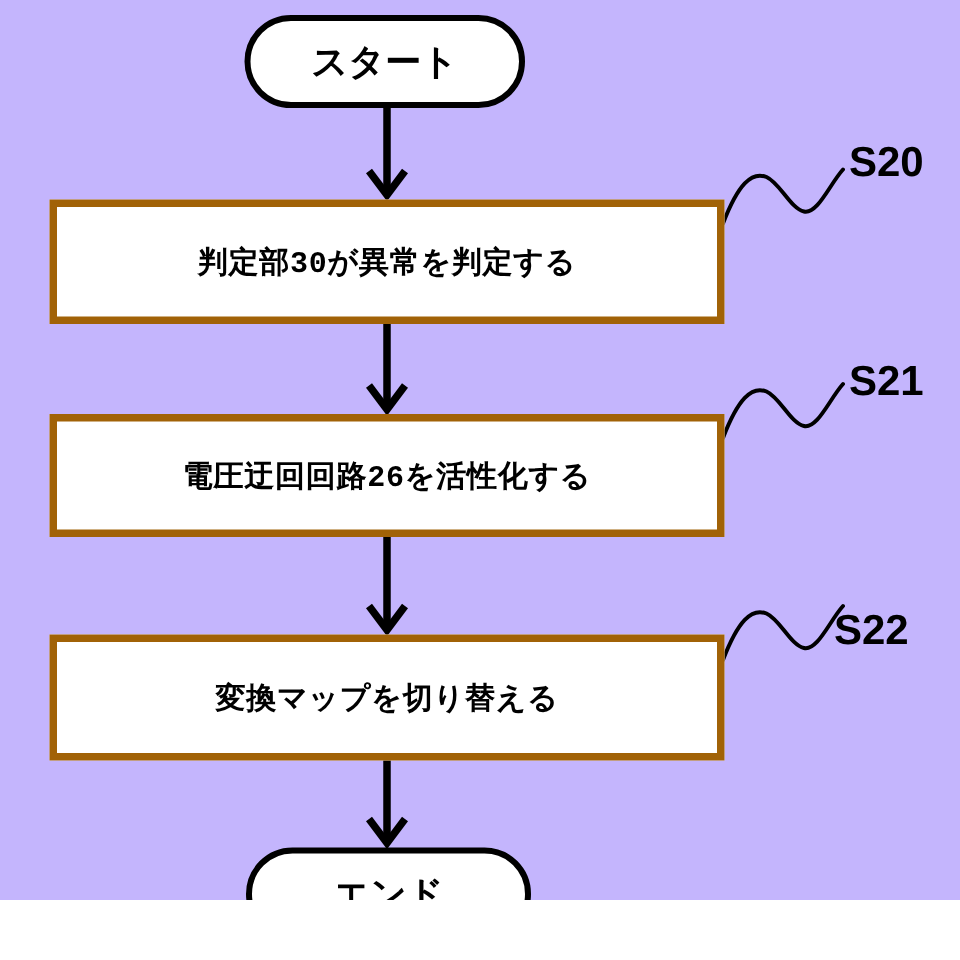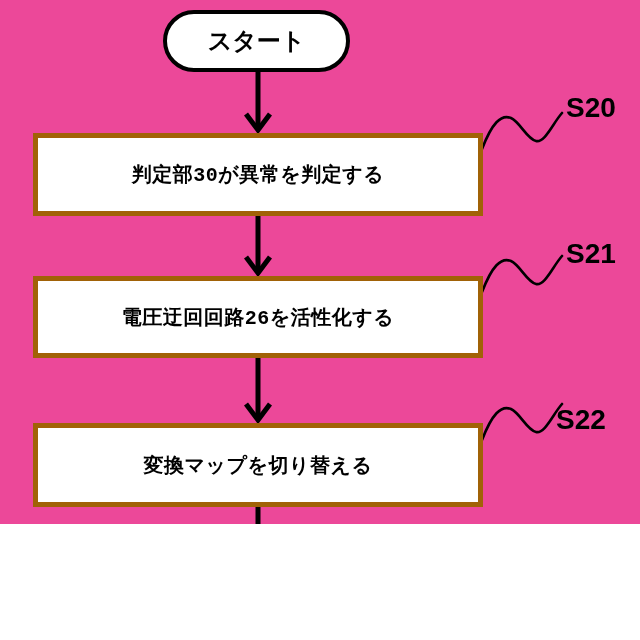--- a/index.html
+++ b/index.html
@@ -3,22 +3,22 @@
 <meta charset="utf-8">
 <style>
   html, body { margin: 0; padding: 0; }
   body {
     width: 640px; height: 640px;
     background: #ffffff;
     font-family: "Liberation Sans", sans-serif;
   }
   .canvas {
     position: relative;
-    width: 640px; height: 524px;
-    background: #ec4899;
+    width: 640px; height: 600px;
+    background: #c4b5fd;
     overflow: hidden;
   }
   .connectors {
     position: absolute;
     left: 0; top: 0;
     width: 640px; height: 640px;
   }
   .shaft {
     stroke: #000000;
     stroke-width: 5;
@@ -116,18 +116,21 @@
   </div>
 
   <div class="node process" id="box-s21">
     <span>電圧迂回回路26を活性化する</span>
   </div>
 
   <div class="node process" id="box-s22">
     <span>変換マップを切り替える</span>
   </div>
 
+  <div class="node terminal" id="end-node">
+    <span>エンド</span>
+  </div>
 
   <div class="step-id" id="step-id-0">S20</div>
   <div class="step-id" id="step-id-1">S21</div>
   <div class="step-id" id="step-id-2">S22</div>
 
 </div>
 
 </body></html>

